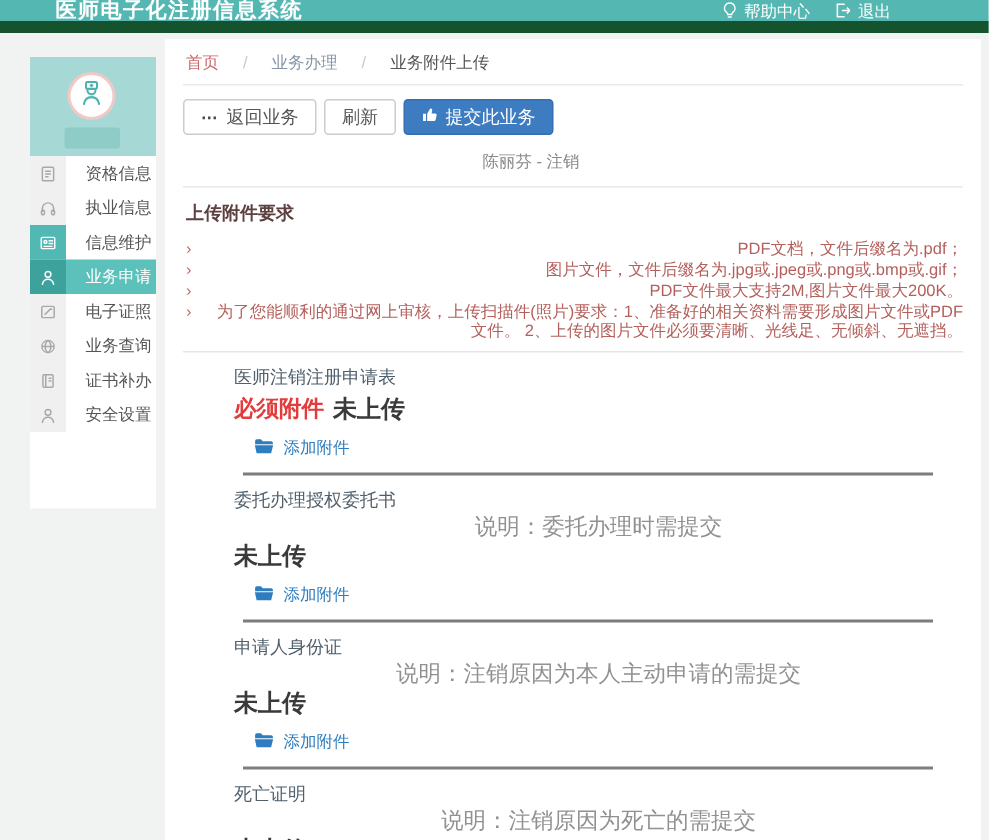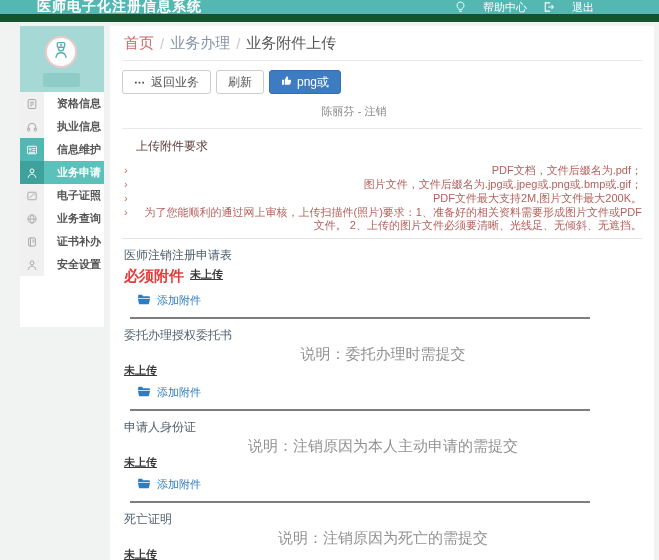--- a/index.html
+++ b/index.html
@@ -5,73 +5,73 @@
   * { margin:0; padding:0; box-sizing:border-box; }
   html,body { width:659px; height:560px; overflow:hidden; background:#f1f2f2;
               font-family:"Liberation Sans","DejaVu Sans",sans-serif; }
 
   
   .header { position:absolute; left:0; top:0; width:659px; height:22px;
             background:#55b7b2; border-bottom:8px solid #14532d;
             display:flex; align-items:center; }
   .header-title { color:#fff; font-size:14px; font-weight:bold; margin-left:37px; letter-spacing:1px; }
   .header-right { margin-left:auto; margin-right:65px; display:flex; align-items:center; gap:16px; }
-  .header-link { display:flex; align-items:center; gap:17px; color:#fff; font-size:11px; cursor:pointer; }
+  .header-link { display:flex; align-items:center; gap:4px; color:#fff; font-size:11px; cursor:pointer; }
   .header-link svg { display:block; }
 
   
-  .sidebar { position:absolute; left:20px; top:26px; width:84px; height:301px; background:#fff;font-weight:bold; }
+  .sidebar { position:absolute; left:20px; top:38px; width:84px; height:301px; background:#fff; }
   .avatar-panel { width:84px; height:66px; background:#a6d9d6; position:relative; }
   .avatar-circle { position:absolute; left:25px; top:10px; width:32px; height:32px;
                    background:#fff; border:2px solid #f0c9c6; border-radius:50%;
                    display:flex; align-items:center; justify-content:center; }
   .avatar-name-ph { position:absolute; left:23px; top:47px; width:37px; height:14px;
                     background:#8fccc8; border-radius:2px; }
   .menu { width:84px; background:linear-gradient(to right,#f0f0f0 0,#f0f0f0 24px,#ffffff 24px); }
   .menu-item { display:flex; align-items:stretch; height:23px; cursor:pointer; }
   .menu-icon { width:24px; display:flex; align-items:center; justify-content:center; color:#a8a8a8; flex:none; }
   .menu-label { flex:1; display:flex; align-items:center; padding-left:13px; font-size:11px; color:#555; }
   .menu-item.parent-active .menu-icon { background:#52b8b3; color:#fff; }
   .menu-item.active .menu-icon { background:#3da19c; color:#fff; }
   .menu-item.active .menu-label { background:#5cc0bb; color:#fff; }
 
   
   .main { position:absolute; left:110px; top:26px; width:544px; height:534px;
           background:#fff; padding:0 12px; overflow:hidden; }
 
-  .breadcrumb { display:flex; align-items:center; gap:6px; font-size:15px;
+  .breadcrumb { display:flex; align-items:center; gap:16px; font-size:11px;
                 padding:8px 0 7px 2px; border-bottom:1px solid #e9e9e9; }
   .crumb-home { color:#c96a6a; cursor:pointer; }
   .crumb-mid  { color:#8695a6; cursor:pointer; }
   .crumb-cur  { color:#555; }
   .crumb-sep  { color:#c9c9c9; }
 
   .toolbar { display:flex; gap:5px; margin-top:9px; }
   .btn { height:24px; display:inline-flex; align-items:center; gap:5px; padding:0 11px;
          font-size:12px; border-radius:3px; cursor:pointer;
          background:#fff; border:1px solid #ccc; color:#555; }
   .btn-ellipsis { font-weight:bold; letter-spacing:1px; font-size:11px; color:#444; }
   .btn-primary { background:#3d7cc0; border:1px solid #356fb0; color:#fff; }
 
   .user-row { text-align:center; padding:10px 56px 9px 0; font-size:11px; color:#888;
               border-bottom:1px solid #e9e9e9; }
 
-  .req-title { margin-top:9px; font-size:12px; font-weight:normal; color:#5f4040; padding-left:2px;margin-left:12px; }
+  .req-title { margin-top:9px; font-size:12px; font-weight:bold; color:#5f4040; padding-left:2px; }
   .req-list { margin-top:9px; list-style:none; padding-left:2px; }
   .req-item { display:flex; font-size:11px; line-height:13px; color:#b4605c; margin-bottom:1px; }
   .req-marker { width:11px; flex:none; color:#c06a66; }
   .req-text { flex:1;text-align:right; }
   .light-divider { border:0; border-top:1px solid #e5e5e5; margin-top:6px; }
 
-  .att-section { padding-top:8px; }
+  .att-section { padding-top:8px;margin-left:32px; }
   .att-title { font-size:12px; color:#51606d; font-weight:500; padding-left:2px; }
   .att-note { font-size:15px; color:#919191; margin-top:3px; padding-left:2px; line-height:13px;text-align:center; }
   .att-status-row { margin-top:3px; padding-left:2px; display:flex; gap:6px; }
   .att-required { font-size:15px; font-weight:bold; color:#e23c3c; }
-  .att-status { font-size:11px; font-weight:bold; color:#3a3a3a;text-decoration:underline; }
+  .att-status { font-size:16px; font-weight:bold; color:#3a3a3a; }
   .att-add { display:flex; align-items:center; gap:6px; margin:7px 0 9px 15px;
              color:#2d7dc0; font-size:11px; cursor:pointer; }
   .dark-divider { border:0; border-top:2px solid #7d7d7d; width:460px; margin-left:8px; }
 </style>
 </head>
 <body>
 
 <div class="header">
   <div class="header-title">医师电子化注册信息系统</div>
   <div class="header-right">
@@ -231,21 +231,21 @@
     </button>
     <button class="btn">
       <span>刷新</span>
     </button>
     <button class="btn btn-primary">
       <span>
         <svg width="11" height="11" viewBox="0 0 16 16">
             <path d="M1.5 7h2.8v7H1.5zM5.5 14h6.6c.8 0 1.4-.5 1.6-1.2l1-4.3c.2-.9-.5-1.7-1.4-1.7H9.8l.6-3.1c.1-.8-.4-1.6-1.2-1.7-.5-.1-1 .2-1.2.6L5.5 7z" fill="#fff"></path>
           </svg>
       </span>
-      <span>png或</span>
+      <span>提交此业务</span>
     </button>
   </div>
 
   <div class="user-row">陈丽芬 - 注销</div>
 
   <div class="req-title">上传附件要求</div>
   <ul class="req-list">
     <li class="req-item">
       <span class="req-marker">›</span>
       <span class="req-text">PDF文档，文件后缀名为.pdf；</span>

